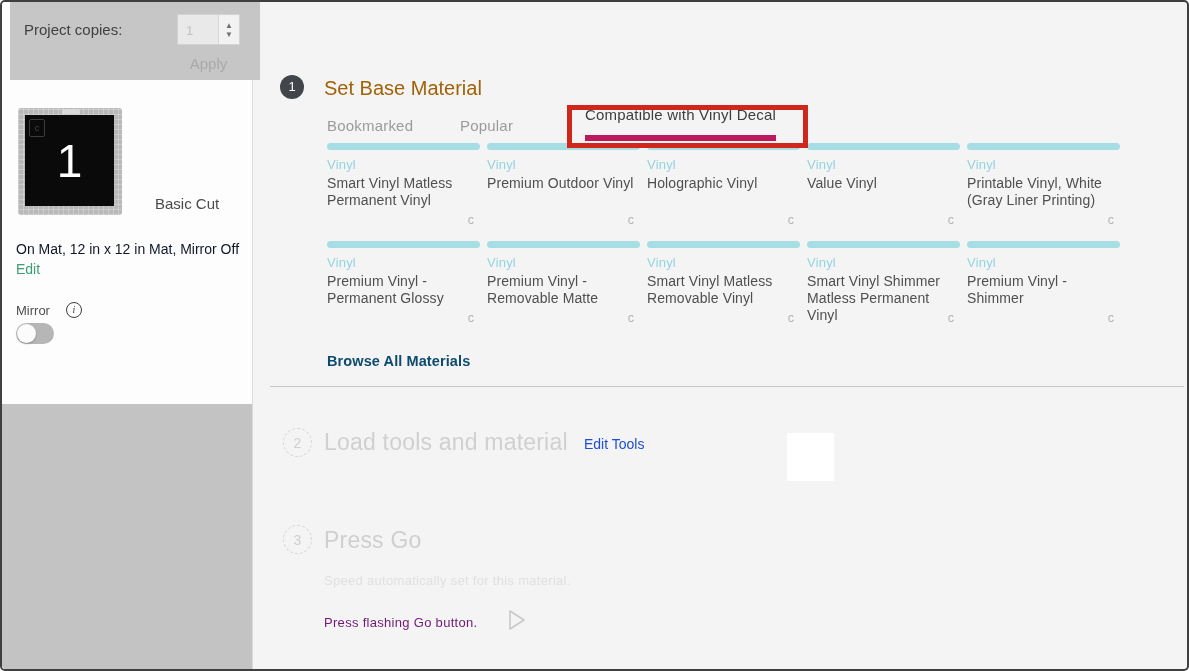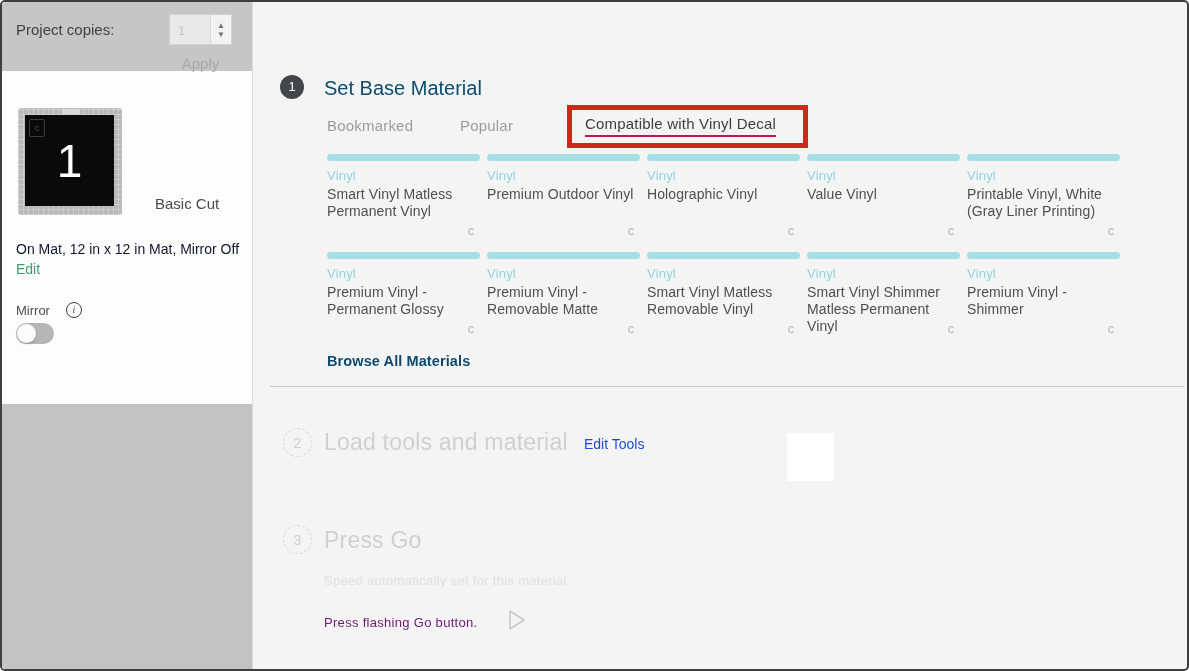--- a/index.html
+++ b/index.html
@@ -17,21 +17,21 @@
     overflow: hidden;
   }
 
   
   .sidebar {
     position: absolute; left: 0; top: 0; width: 251px; height: 100%;
     border-right: 1px solid #dcdcdc;
     background: #fdfdfd;
   }
   .copies-panel {
-    position: absolute; left: 0; top: 0; width: 100%; height: 69px;
+    position: absolute; left: 8px; top: 0; width: 100%; height: 78px;
     background: #c6c6c6;
   }
   .copies-label { position: absolute; left: 14px; top: 19px; font-size: 15px; color: #414141; }
   .copies-input {
     position: absolute; left: 167px; top: 12px; width: 63px; height: 31px;
     background: #e9e9e9; border: 1px solid #d2d2d2; display: flex;
   }
   .copies-value { flex: 1; font-size: 13px; color: #c2c2c2; padding: 8px 0 0 8px; }
   .copies-spinner {
     width: 21px; background: #f2f2f2; border-left: 1px solid #d8d8d8;
@@ -85,36 +85,36 @@
     position: absolute; left: 0; top: 402px; width: 100%; height: 267px;
     background: #c3c3c3;
   }
 
   
   .step-badge-1 {
     position: absolute; left: 278px; top: 73px; width: 24px; height: 24px;
     background: #42464b; border-radius: 50%; color: #ffffff;
     font-size: 13px; text-align: center; line-height: 24px;
   }
-  .step1-title { position: absolute; left: 322px; top: 75px; font-size: 20px; color: #0c4a6e; }
+  .step1-title { position: absolute; left: 322px; top: 75px; font-size: 20px; color: #a16207; }
 
   .tab { position: absolute; top: 115px; font-size: 15px; color: #9b9b9b; cursor: pointer; letter-spacing: .2px; }
   .tab-bookmarked { left: 325px; }
   .tab-popular { left: 458px; }
   .tab-active {
-    left: 583px; top: 113px; color: #3d3d3d;
-    border-bottom: 2px solid #be185d; padding-bottom: 3px;
+    left: 583px; top: 104px; color: #3d3d3d;
+    border-bottom: 6px solid #be185d; padding-bottom: 12px;
   }
   .red-annotation {
     position: absolute; left: 565px; top: 103px; width: 241px; height: 43px;
     border: 5px solid #d0271d; z-index: 30; pointer-events: none;
   }
 
   .materials-grid {
-    position: absolute; left: 325px; top: 152px;
+    position: absolute; left: 325px; top: 141px;
     display: grid; grid-template-columns: repeat(5, 153px);
     column-gap: 7px; row-gap: 12px;
   }
   .material-card { position: relative; height: 86px; cursor: pointer; }
   .card-bar { height: 7px; background: #a7dde4; border-radius: 4px; }
   .card-category { margin-top: 7px; font-size: 13px; color: #93d4df; letter-spacing: .2px; }
   .card-name { margin-top: 3px; font-size: 14px; color: #4f4f4f; line-height: 17px; letter-spacing: .1px; }
   .card-badge { position: absolute; right: 6px; bottom: 2px; font-size: 12.5px; color: #b3b3b3; }
 
   .browse-link { position: absolute; left: 325px; top: 351px; font-size: 14.5px; font-weight: bold; color: #0c4a6e; cursor: pointer; letter-spacing: .1px; }

